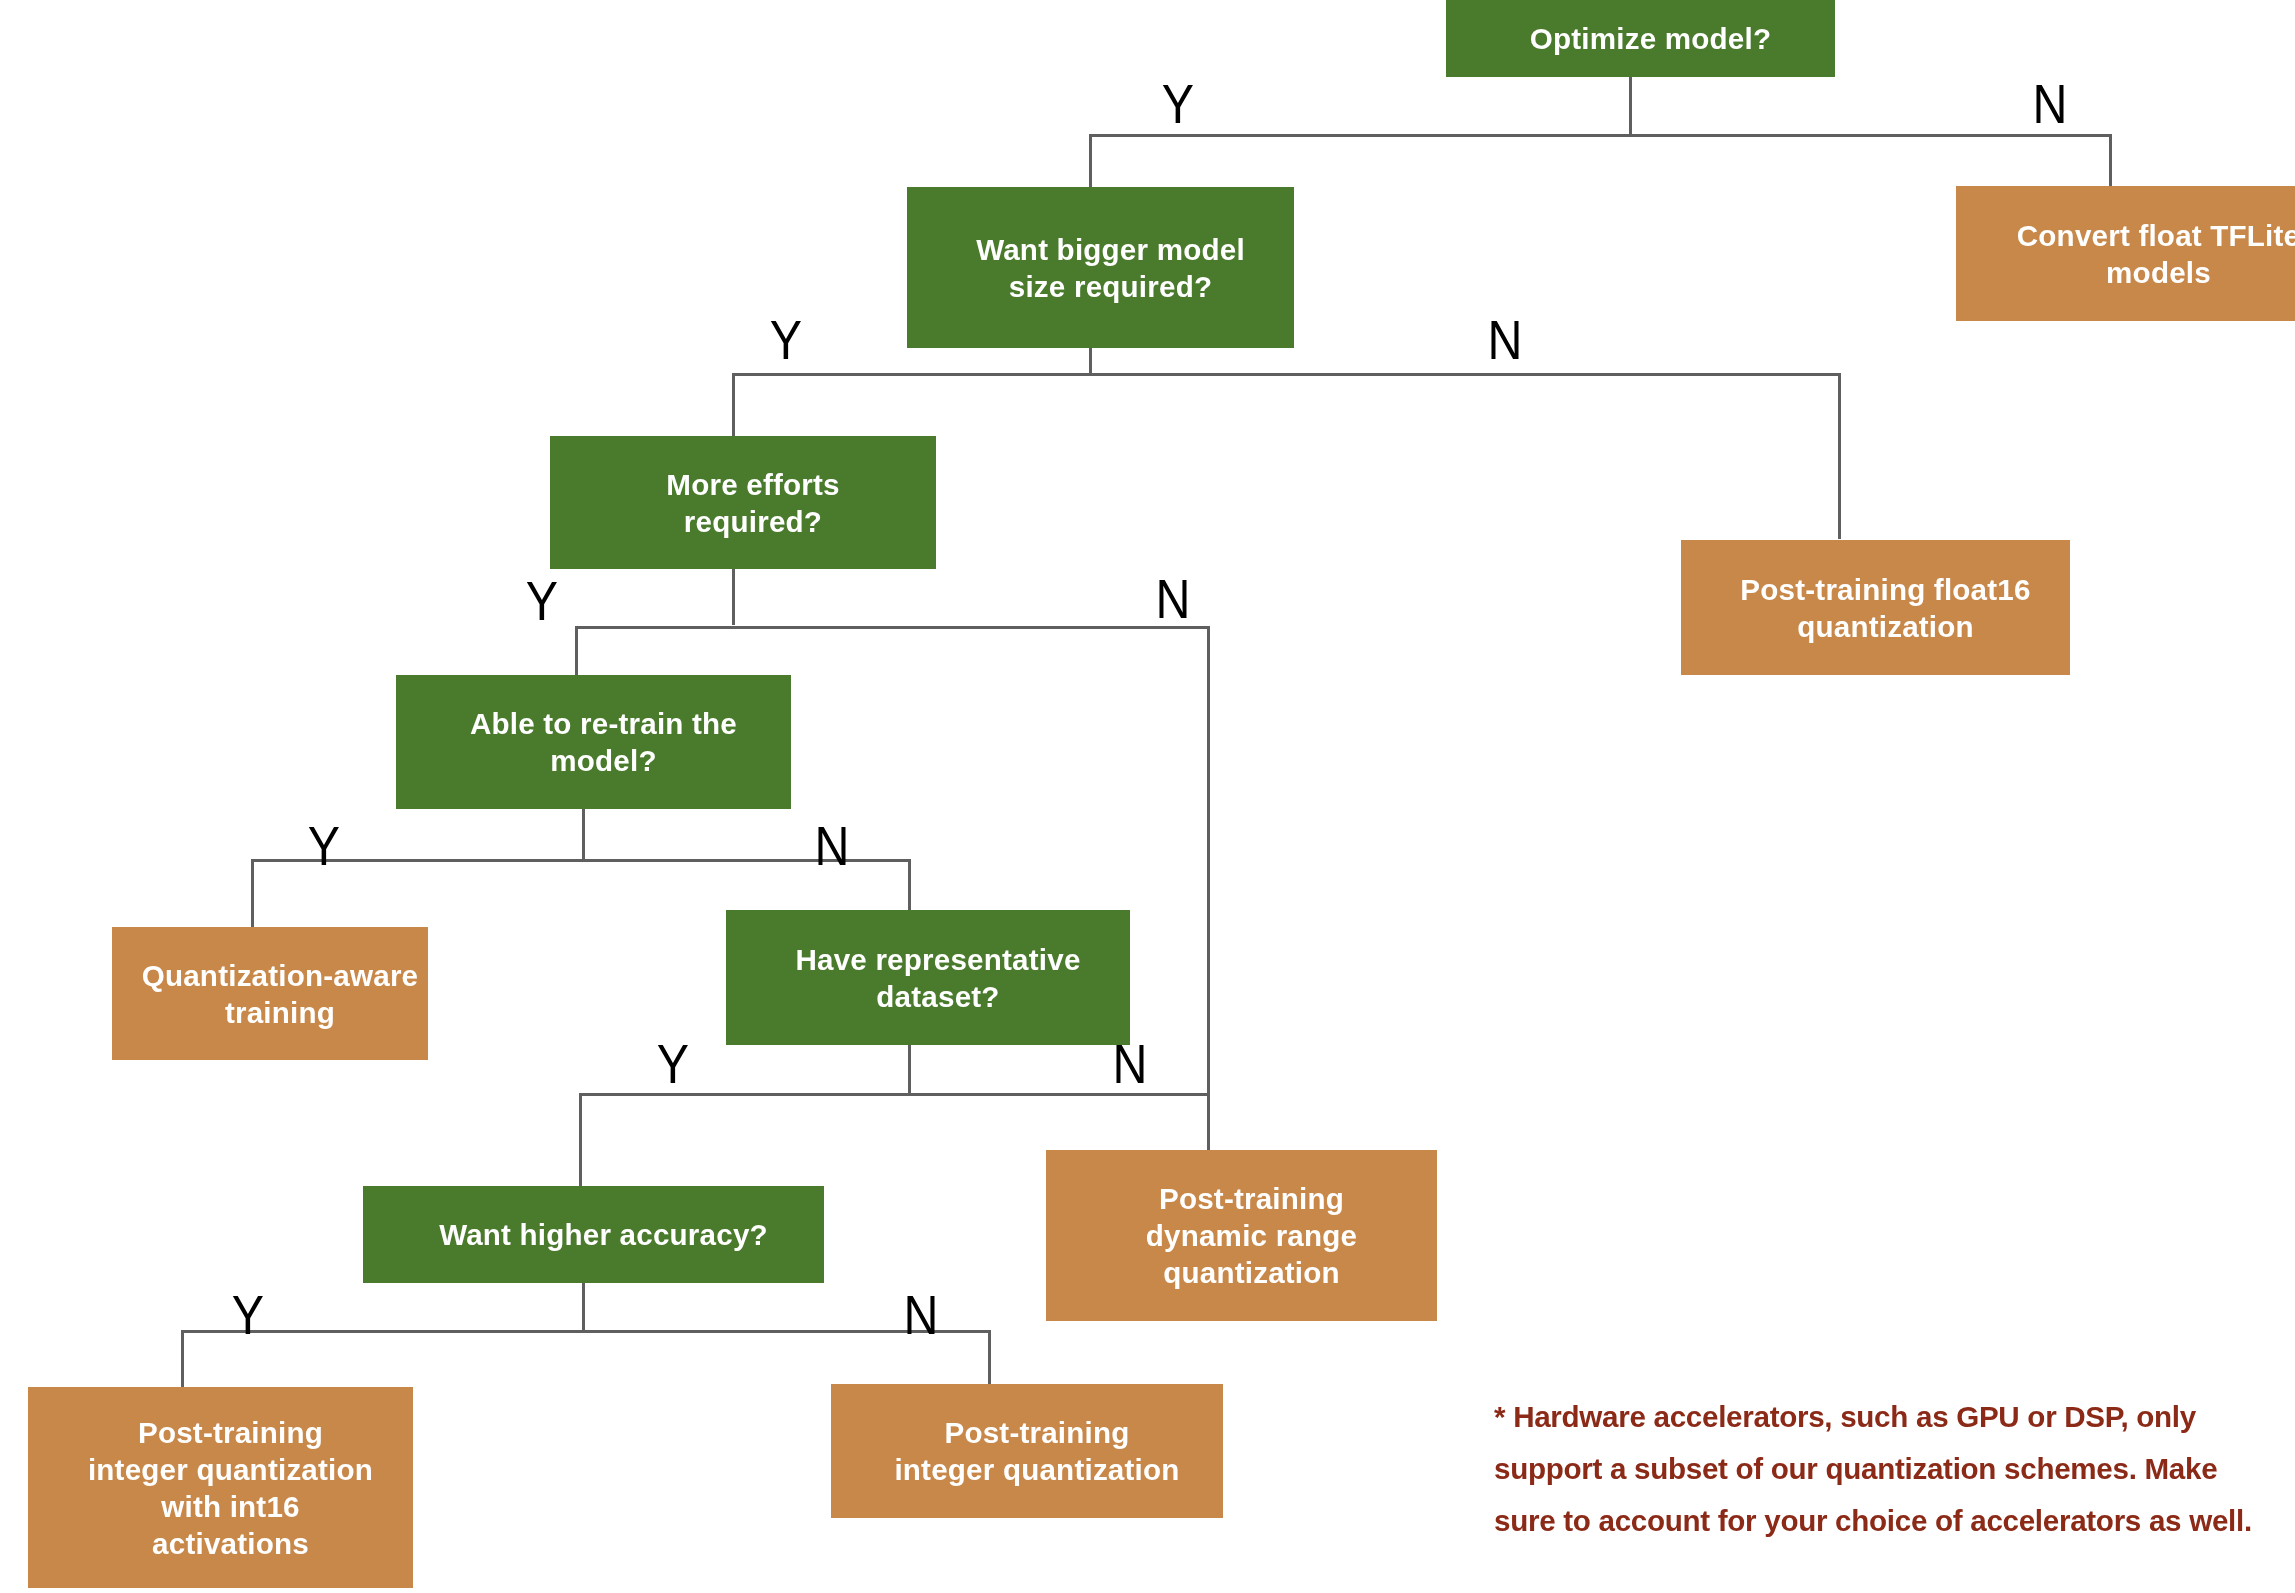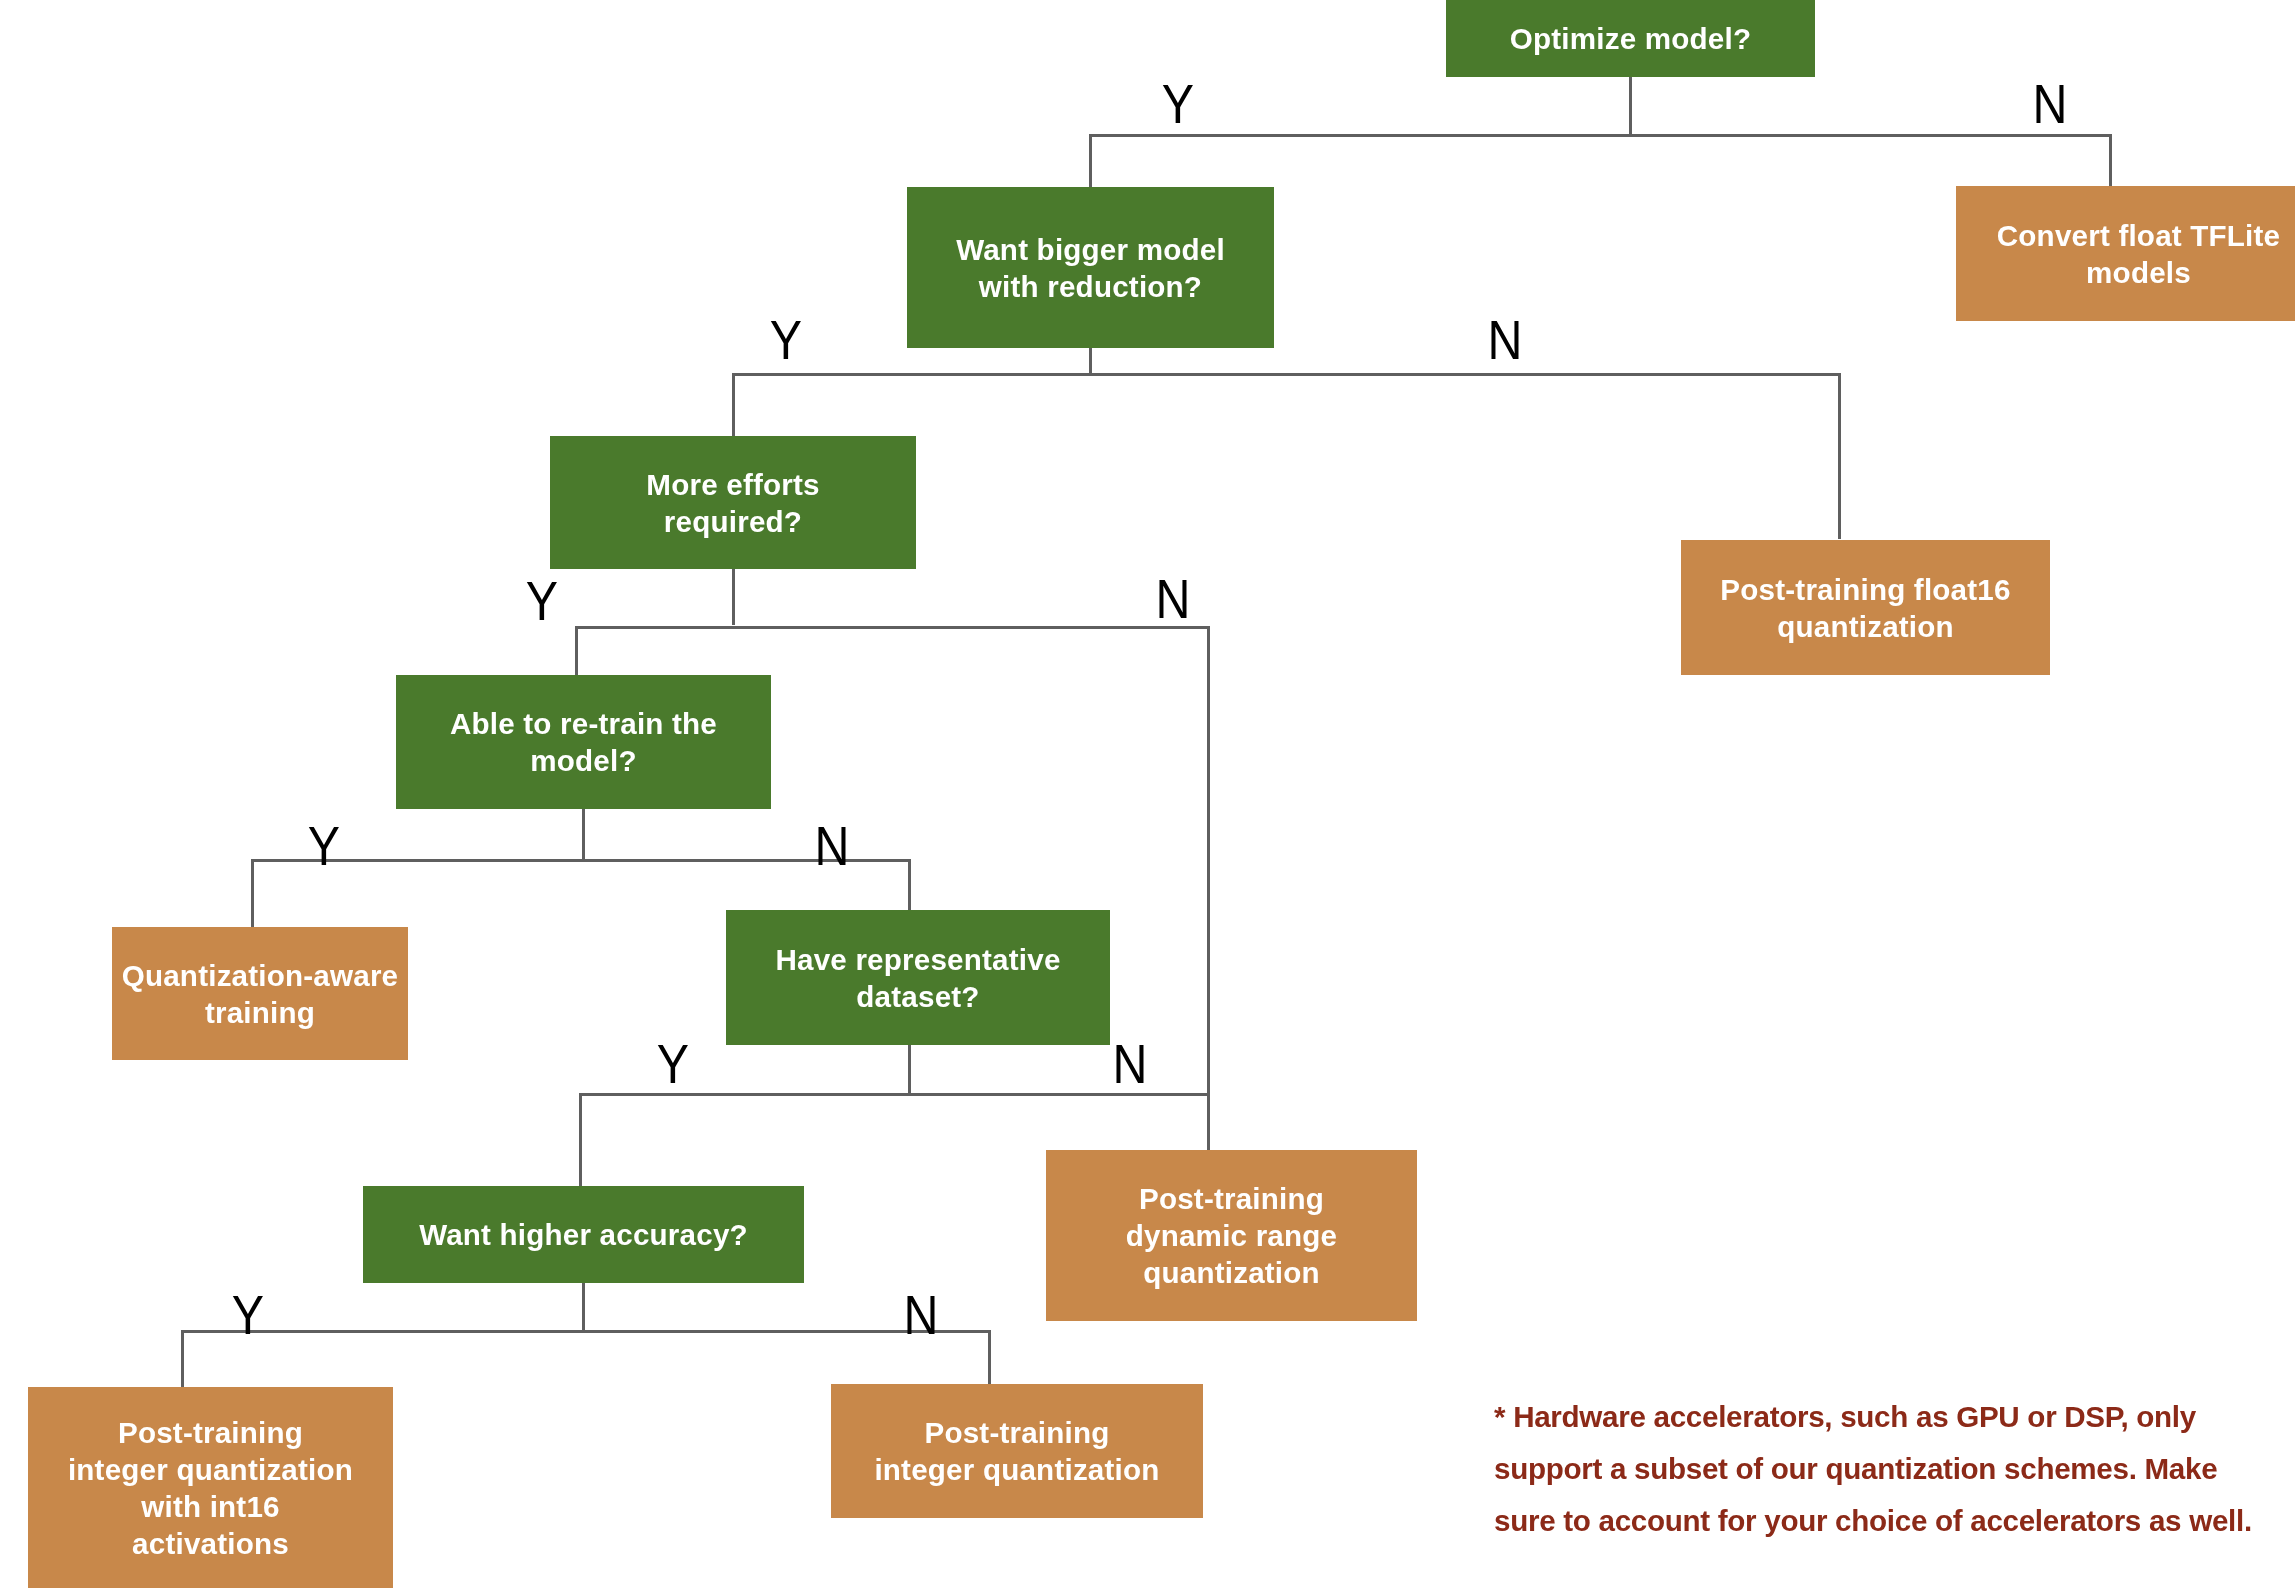--- a/index.html
+++ b/index.html
@@ -12,20 +12,21 @@
   }
   .node{
     position:absolute;
     display:flex;flex-direction:column;
     justify-content:center;align-items:center;
     text-align:center;
     color:var(--nodetext,#fff);
     font-weight:bold;
     font-size:29.6px;line-height:37px;
     letter-spacing:0.2px;
+    padding-left:20px;
   }
   .node.green{background:var(--green,#4a7a2c);}
   .node.orange{background:var(--orange,#c8884a);margin-left:28px;}
   .vline{position:absolute;width:3px;background:var(--line,#5f5f5f);}
   .hline{position:absolute;height:3px;background:var(--line,#5f5f5f);}
   .branch{
     position:absolute;
     transform:translate(-50%,-50%) scaleX(0.88);
     font-size:55px;line-height:55px;
     color:var(--label,#000);
@@ -88,21 +89,21 @@
   <span class="branch" style="left:1130px;top:1064px">N</span>
   <span class="branch" style="left:248px;top:1315px">Y</span>
   <span class="branch" style="left:921px;top:1315px">N</span>
 
   <div class="node green" style="left:1446px;top:0;width:369px;height:77px">
     <div>Optimize model?</div>
   </div>
 
   <div class="node green" style="left:907px;top:187px;width:367px;height:161px">
     <div>Want bigger model</div>
-    <div>with reduction?</div>
+    <div>size required?</div>
   </div>
 
   <div class="node orange" style="left:1928px;top:186px;width:365px;height:135px">
     <div>Convert float TFLite</div>
     <div>models</div>
   </div>
 
   <div class="node green" style="left:550px;top:436px;width:366px;height:133px">
     <div>More efforts</div>
     <div>required?</div>

